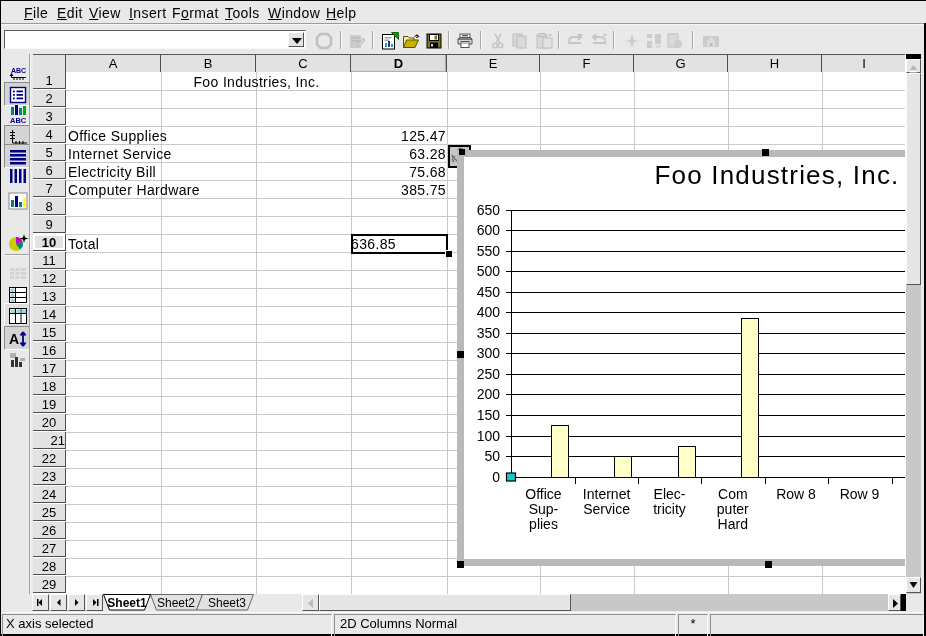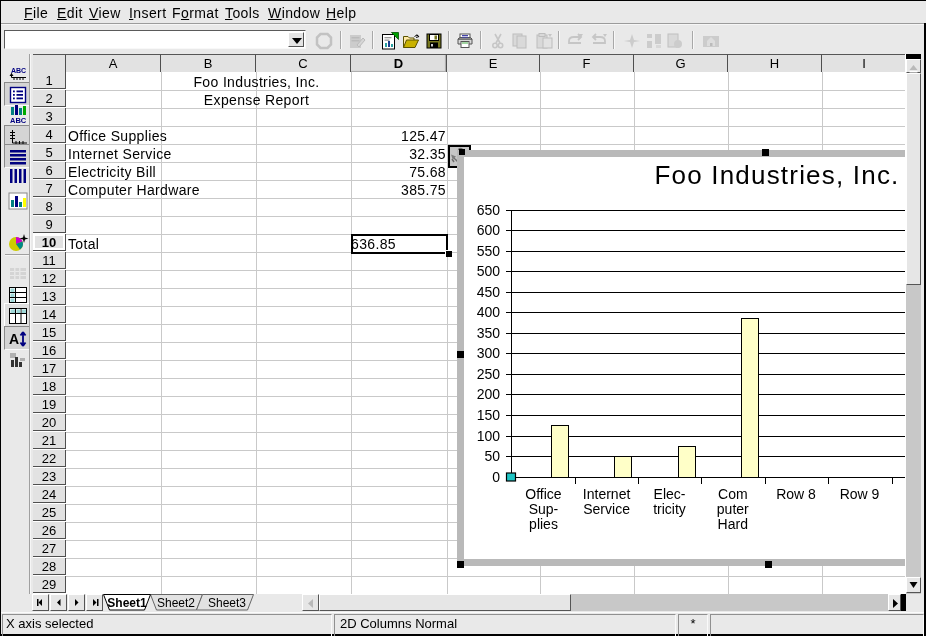--- a/index.html
+++ b/index.html
@@ -302,39 +302,38 @@
   <div class="rhead" style="top:198px;border-right:1px solid #4f4f4f;">11</div>
   <div class="rhead" style="top:216px;border-right:1px solid #4f4f4f;">12</div>
   <div class="rhead" style="top:234px;border-right:1px solid #4f4f4f;">13</div>
   <div class="rhead" style="top:252px;border-right:1px solid #4f4f4f;">14</div>
   <div class="rhead" style="top:270px;border-right:1px solid #4f4f4f;">15</div>
   <div class="rhead" style="top:288px;border-right:1px solid #4f4f4f;">16</div>
   <div class="rhead" style="top:306px;border-right:1px solid #4f4f4f;">17</div>
   <div class="rhead" style="top:324px;border-right:1px solid #4f4f4f;">18</div>
   <div class="rhead" style="top:342px;border-right:1px solid #4f4f4f;">19</div>
   <div class="rhead" style="top:360px;border-right:1px solid #4f4f4f;">20</div>
-  <div class="rhead" style="top:378px;border-right:1px solid #4f4f4f;">21</div>
+  <div class="rhead" style="top:378px;border-right:1px solid #4f4f4f;text-align:right;">21</div>
   <div class="rhead" style="top:396px;border-right:1px solid #4f4f4f;">22</div>
   <div class="rhead" style="top:414px;border-right:1px solid #4f4f4f;">23</div>
   <div class="rhead" style="top:432px;border-right:1px solid #4f4f4f;">24</div>
   <div class="rhead" style="top:450px;border-right:1px solid #4f4f4f;">25</div>
   <div class="rhead" style="top:468px;border-right:1px solid #4f4f4f;">26</div>
   <div class="rhead" style="top:486px;border-right:1px solid #4f4f4f;">27</div>
   <div class="rhead" style="top:504px;border-right:1px solid #4f4f4f;">28</div>
   <div class="rhead" style="top:522px;border-right:1px solid #4f4f4f;">29</div>
 
   <div class="ctext" style="left:128px;top:19px;width:191px;text-align:center;">Foo Industries, Inc.</div>
-  <div class="ctext" style="left:128px;top:37px;width:191px;text-align:center;">Expense Report</div>
   <div class="ctext" style="left:35px;top:73px;">Office Supplies</div>
   <div class="ctext" style="left:35px;top:91px;">Internet Service</div>
   <div class="ctext" style="left:35px;top:109px;">Electricity Bill</div>
   <div class="ctext" style="left:35px;top:127px;">Computer Hardware</div>
   <div class="ctext" style="left:35px;top:181px;">Total</div>
   <div class="ctext" style="left:318px;top:73px;width:95px;text-align:right;">125.47</div>
-  <div class="ctext" style="left:318px;top:91px;width:95px;text-align:right;">32.35</div>
+  <div class="ctext" style="left:318px;top:91px;width:95px;text-align:right;">63.28</div>
   <div class="ctext" style="left:318px;top:109px;width:95px;text-align:right;">75.68</div>
   <div class="ctext" style="left:318px;top:127px;width:95px;text-align:right;">385.75</div>
 
   <div style="position:absolute;left:318px;top:180px;width:97px;height:20px;border:2px solid #000;"></div>
   <div class="ctext" style="left:318px;top:181px;width:94px;text-align:left;">636.85</div>
   <div style="position:absolute;left:412px;top:196px;width:7px;height:7px;background:#000;border-left:1px solid #fff;border-top:1px solid #fff;"></div>
 </div>
 
 <div class="abs" style="left:448px;top:145px;width:23px;height:23px;background:#c6c6c6;border:2px solid #000;">
   <svg width="19" height="19" viewBox="0 0 19 19">

